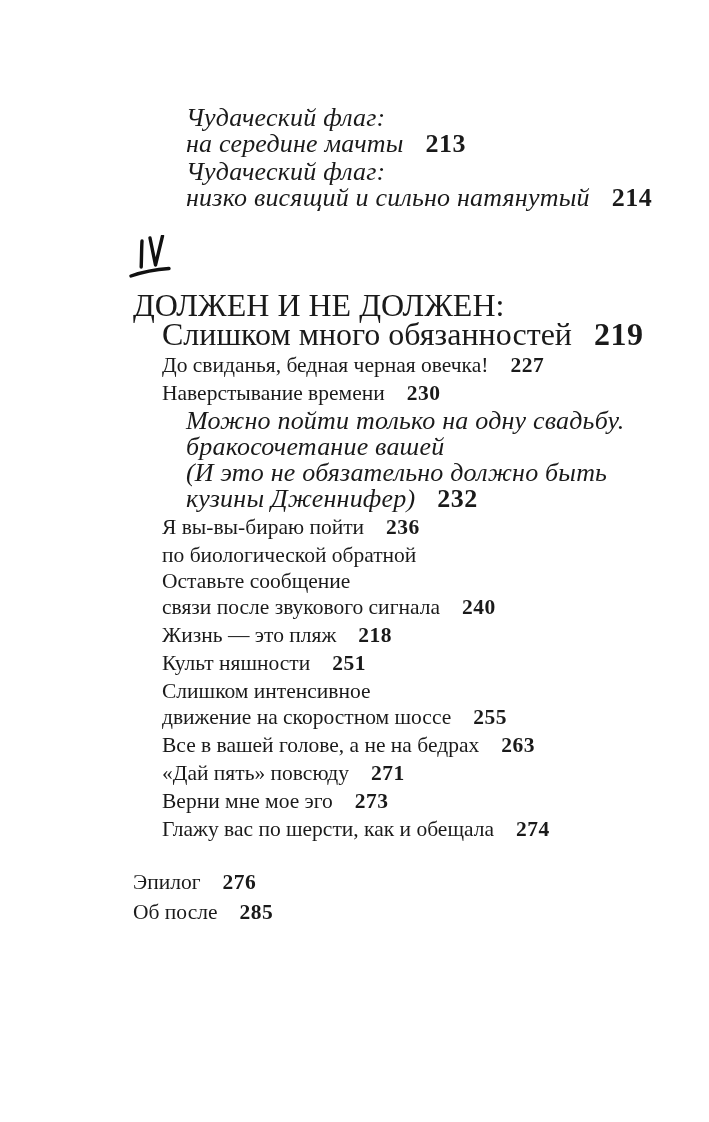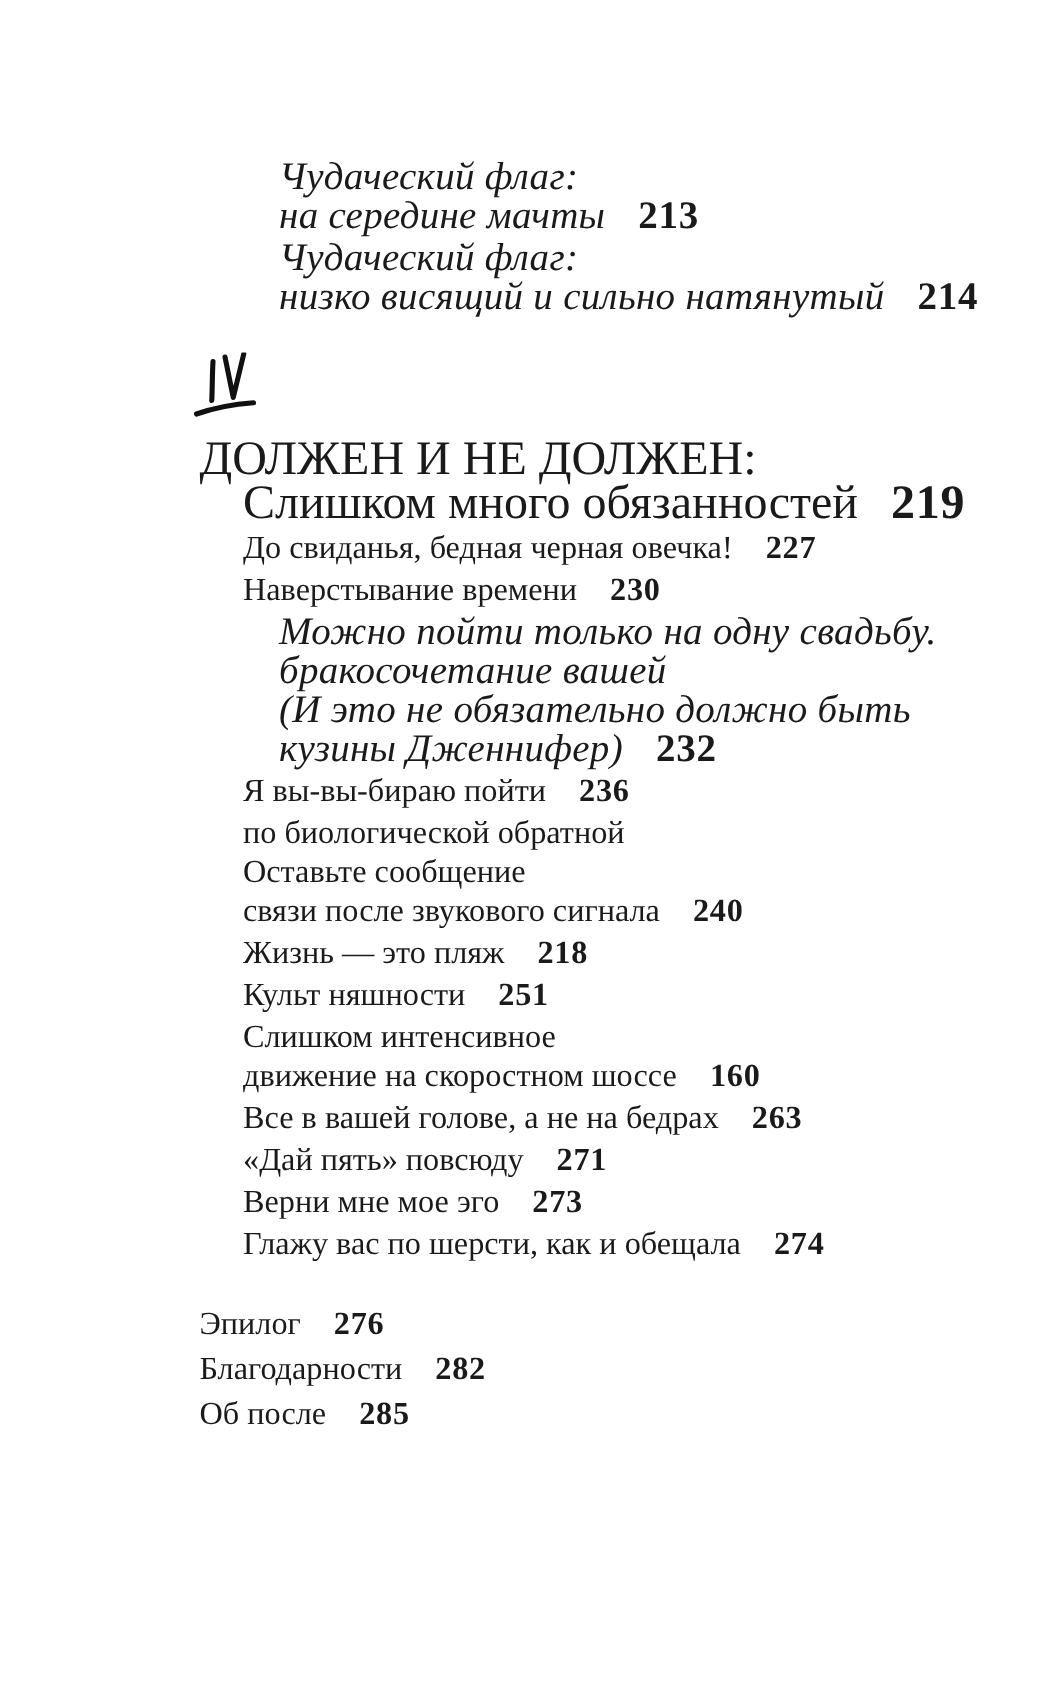--- a/index.html
+++ b/index.html
@@ -104,41 +104,38 @@
         <div class="line"><span>связи после звукового сигнала</span><span class="pagenum">240</span></div>
       </div>
       <div class="entry chapter">
         <div class="line"><span>Жизнь — это пляж</span><span class="pagenum">218</span></div>
       </div>
       <div class="entry chapter">
         <div class="line"><span>Культ няшности</span><span class="pagenum">251</span></div>
       </div>
       <div class="entry chapter">
         <div class="line"><span>Слишком интенсивное</span></div>
-        <div class="line"><span>движение на скоростном шоссе</span><span class="pagenum">160</span></div>
+        <div class="line"><span>движение на скоростном шоссе</span><span class="pagenum">255</span></div>
       </div>
       <div class="entry chapter">
         <div class="line"><span>Все в вашей голове, а не на бедрах</span><span class="pagenum">263</span></div>
       </div>
       <div class="entry chapter">
         <div class="line"><span>«Дай пять» повсюду</span><span class="pagenum">271</span></div>
       </div>
       <div class="entry chapter">
         <div class="line"><span>Верни мне мое эго</span><span class="pagenum">273</span></div>
       </div>
       <div class="entry chapter">
         <div class="line"><span>Глажу вас по шерсти, как и обещала</span><span class="pagenum">274</span></div>
       </div>
     </div>
 
   <div id="back-matter" class="back-matter">
       <div class="entry">
         <div class="line"><span>Эпилог</span><span class="pagenum">276</span></div>
       </div>
       <div class="entry">
-        <div class="line"><span>Благодарности</span><span class="pagenum">282</span></div>
-      </div>
-      <div class="entry">
         <div class="line"><span>Об после</span><span class="pagenum">285</span></div>
       </div>
     </div>
 
 </div>
 
 </body></html>

